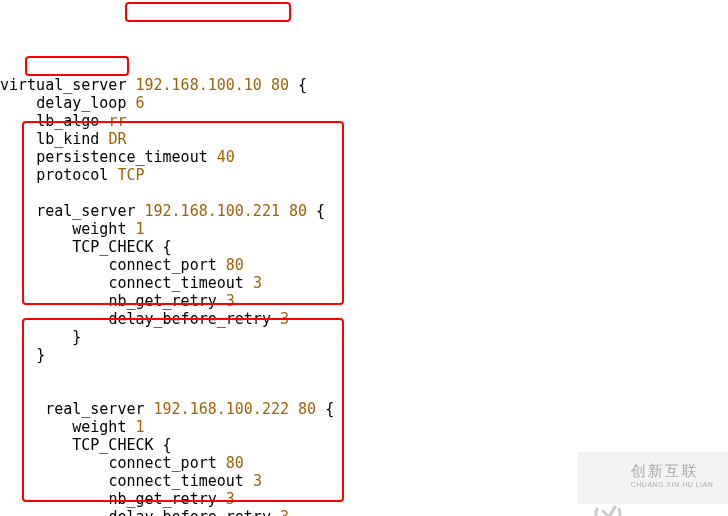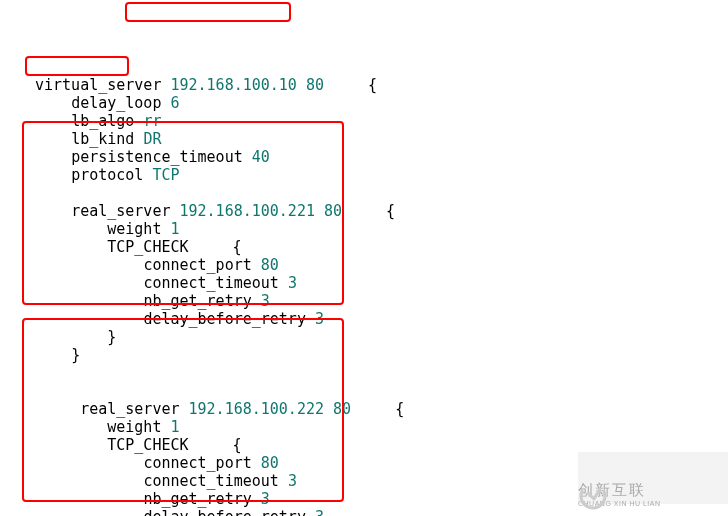--- a/index.html
+++ b/index.html
@@ -9,39 +9,39 @@
     font-size: 15px;
     line-height: 18px;
     color: #000;
     background: #fff;
     white-space: pre;
     position: relative;
     width: 728px;
     height: 516px;
     overflow: hidden;
   }
-  .kw { color: #000; margin-left: 35px; }
-  .val { color: #0f766e; }
+  .kw { color: #000; }
+  .val { color: #a16207; }
   .hl {
     position: absolute;
     border: 2px solid #f00;
     border-radius: 4px;
     pointer-events: none;
   }
   .watermark {
     position: absolute;
     right: 0;
     bottom: 16px;
     width: 150px;
     height: 52px;
     background: #f3f3f3;
     display: flex;
+    align-items: center;
     justify-content: center;
     gap: 8px;
-    flex-direction: column;
   }
   .wm-logo {
     width: 30px;
     height: 30px;
     position: relative;
   }
   .wm-logo svg { display: block; }
   .wm-text {
     display: flex;
     flex-direction: column;

